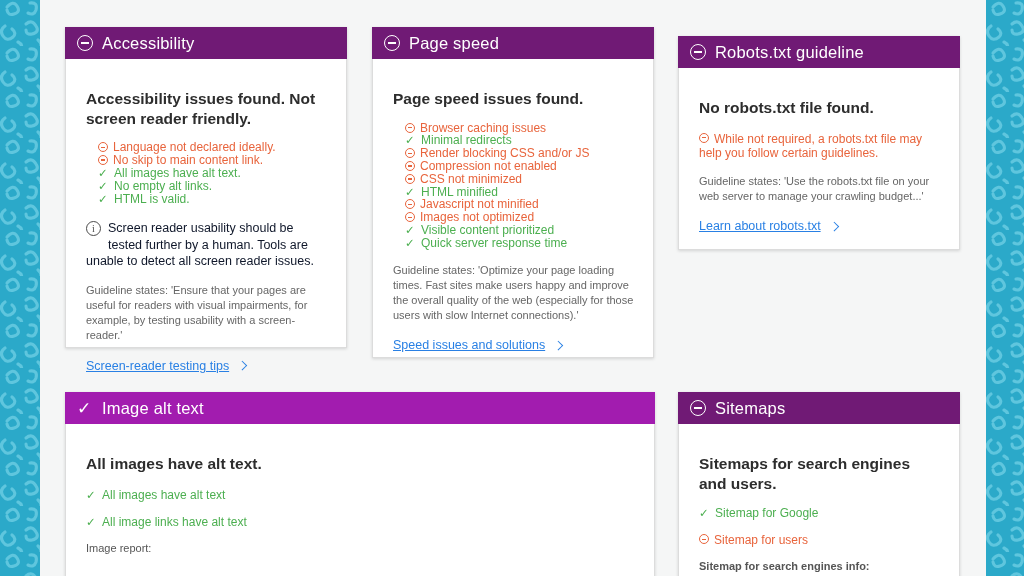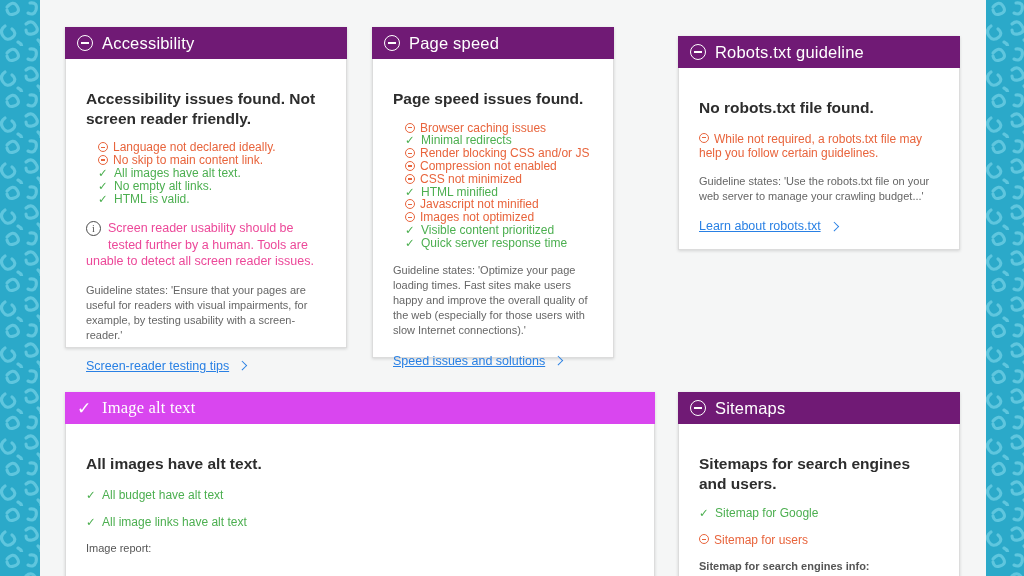--- a/index.html
+++ b/index.html
@@ -17,34 +17,34 @@
   .strip svg { display: block; }
 
   
   .card {
     position: absolute;
     background: #ffffff;
     border: 1px solid #dcdcdc;
     box-shadow: 0 1px 3px rgba(0,0,0,.14);
   }
   #card-accessibility { left: 65px;  top: 27px;  width: 282px; height: 321px; }
-  #card-pagespeed     { left: 372px; top: 27px;  width: 242px; height: 331px; }
+  #card-pagespeed     { left: 372px; top: 27px;  width: 282px; height: 331px; }
   #card-robots        { left: 678px; top: 36px;  width: 282px; height: 214px; }
   #card-imagealt      { left: 65px;  top: 392px; width: 590px; height: 260px; }
   #card-sitemaps      { left: 678px; top: 392px; width: 282px; height: 260px; }
 
   .head {
     height: 32px;
     margin: -1px -1px 0 -1px;
     display: flex; align-items: center;
     padding: 0 12px; gap: 9px;
     color: #fff;
   }
   .head.warn { background: #701a75; }
-  .head.ok   { background: #d946ef; font-family: Liberation Serif, serif; }
+  .head.ok   { background: #a21caf; }
   .htitle { font-size: 16.5px; font-weight: 400; letter-spacing: .2px; }
 
   .hicon { width: 16px; height: 16px; position: relative; flex: 0 0 auto; }
   .hicon.minus { border: 1.6px solid #fff; border-radius: 50%; }
   .hicon.minus::after {
     content: ""; position: absolute; left: 3px; right: 3px; top: 50%;
     margin-top: -0.9px; height: 1.8px; background: #fff;
   }
   .hicon.check::before {
     content: "\2713"; color: #fff; font-size: 17px; line-height: 16px; font-weight: 400;
@@ -72,21 +72,21 @@
   li.fail .ic, p.fail .ic {
     width: 10px; height: 10px; margin-top: 1px;
     border: 1.3px solid #E8643C; border-radius: 50%;
   }
   li.fail .ic::after, p.fail .ic::after {
     content: ""; position: absolute; left: 2px; right: 2px; top: 50%;
     margin-top: -0.75px; height: 1.5px; background: #E8643C;
   }
 
   
-  .note { margin: 15px 0 0; font-size: 12.5px; line-height: 1.32; color: #ec4899; }
+  .note { margin: 15px 0 0; font-size: 12.5px; line-height: 1.32; color: #0f172a; }
   .info-icon {
     float: left; width: 15px; height: 15px; margin: 1px 7px 1px 0;
     border: 1.2px solid #4a4a4a; border-radius: 50%;
     text-align: center; font-size: 10px; line-height: 13px; color: #4a4a4a;
   }
   .info-icon::before { content: "i"; font-family: "Liberation Serif", serif; }
 
   .warn-note { margin: 14px 0 0; font-size: 12px; line-height: 14.5px; }
   .warn-note .ic { float: left; margin-right: 5px; }
 
@@ -255,21 +255,21 @@
     <header class="head ok">
       <span class="hicon check"></span>
       <h2 class="htitle">Image alt text</h2>
     </header>
     <div class="cbody">
       <h3 class="heading">All images have alt text.</h3>
       <ul class="checklist loose">
 
       <li class="check pass">
             <span class="ic"></span>
-            <span class="lbl">All budget have alt text</span>
+            <span class="lbl">All images have alt text</span>
           </li>
           <li class="check pass">
             <span class="ic"></span>
             <span class="lbl">All image links have alt text</span>
           </li>
         </ul>
       <p class="footnote">Image report:</p>
     </div>
   </section>
 

